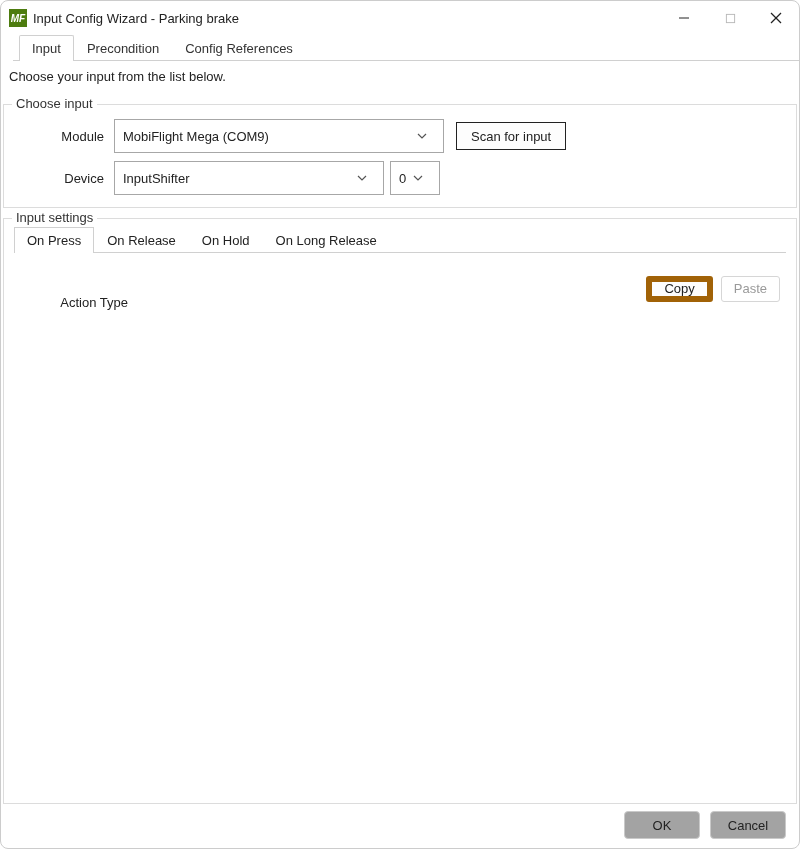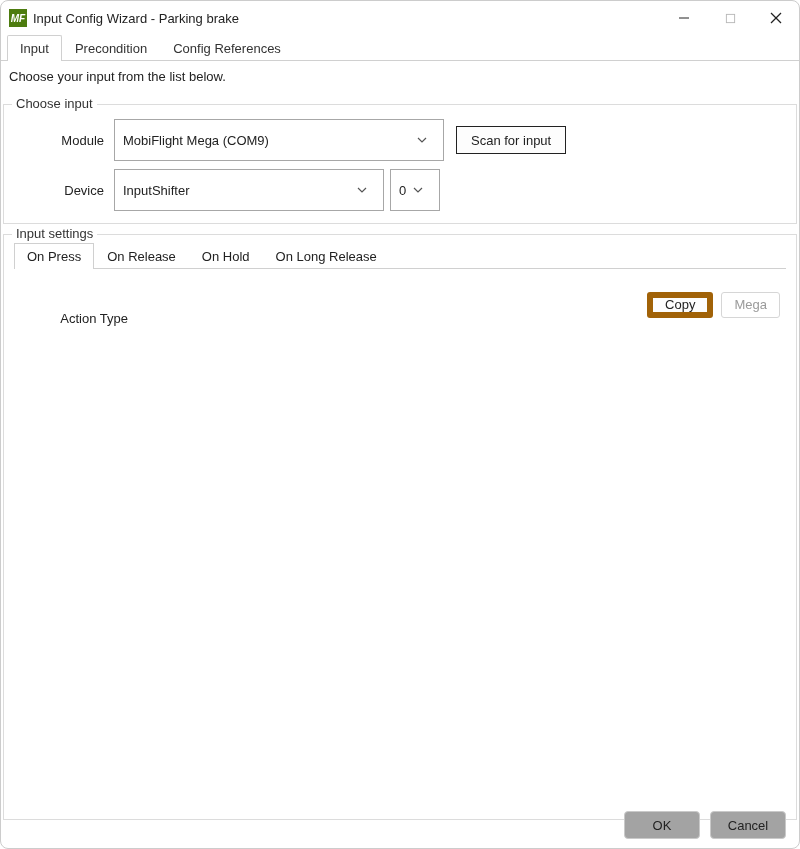--- a/index.html
+++ b/index.html
@@ -41,20 +41,21 @@
     }
     .win-btn.disabled { color: #b8b8b8; }
     
     .top-tabs {
       display: flex;
       border-bottom: 1px solid #d0d0d0;
       padding-left: 6px;
       gap: 0;
       height: 26px;
       align-items: flex-end;
+      margin-left: 12px;
     }
     .top-tab {
       padding: 5px 12px;
       font-size: 13px;
       border: 1px solid transparent;
       border-bottom: none;
       position: relative;
       top: 1px;
       color: #333;
     }
@@ -91,21 +92,21 @@
       align-items: center;
       margin-bottom: 8px;
     }
     .form-label {
       width: 100px;
       text-align: right;
       padding-right: 10px;
       font-size: 13px;
     }
     .select {
-      height: 42px;
+      height: 34px;
       border: 1px solid #a7a7a7;
       background: #fff;
       display: flex;
       align-items: center;
       padding: 0 8px;
       font-size: 13px;
       position: relative;
     }
     .select .caret {
       position: absolute;
@@ -273,21 +274,21 @@
     </div>
 
     <div class="settings-body">
       <div class="action-row">
         <div class="action-label">Action Type</div>
         <div class="copy-paste">
           <div class="btn">
             <span>Copy</span>
           </div>
           <div class="btn btn-ghost">
-            <span>Mega</span>
+            <span>Paste</span>
           </div>
         </div>
       </div>
     </div>
   </div>
 </div>
 
 <div class="footer">
   <div class="btn-footer">
     <span>OK</span>

